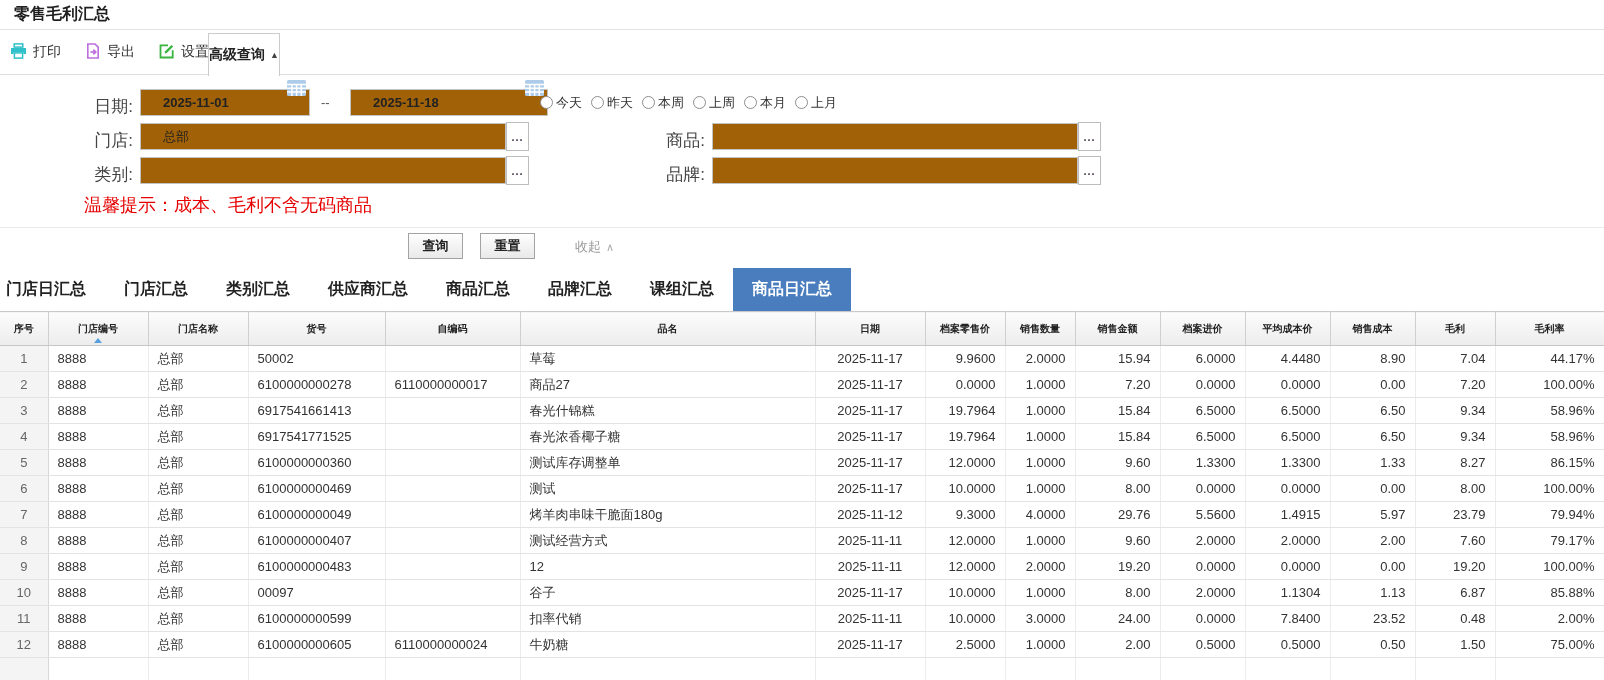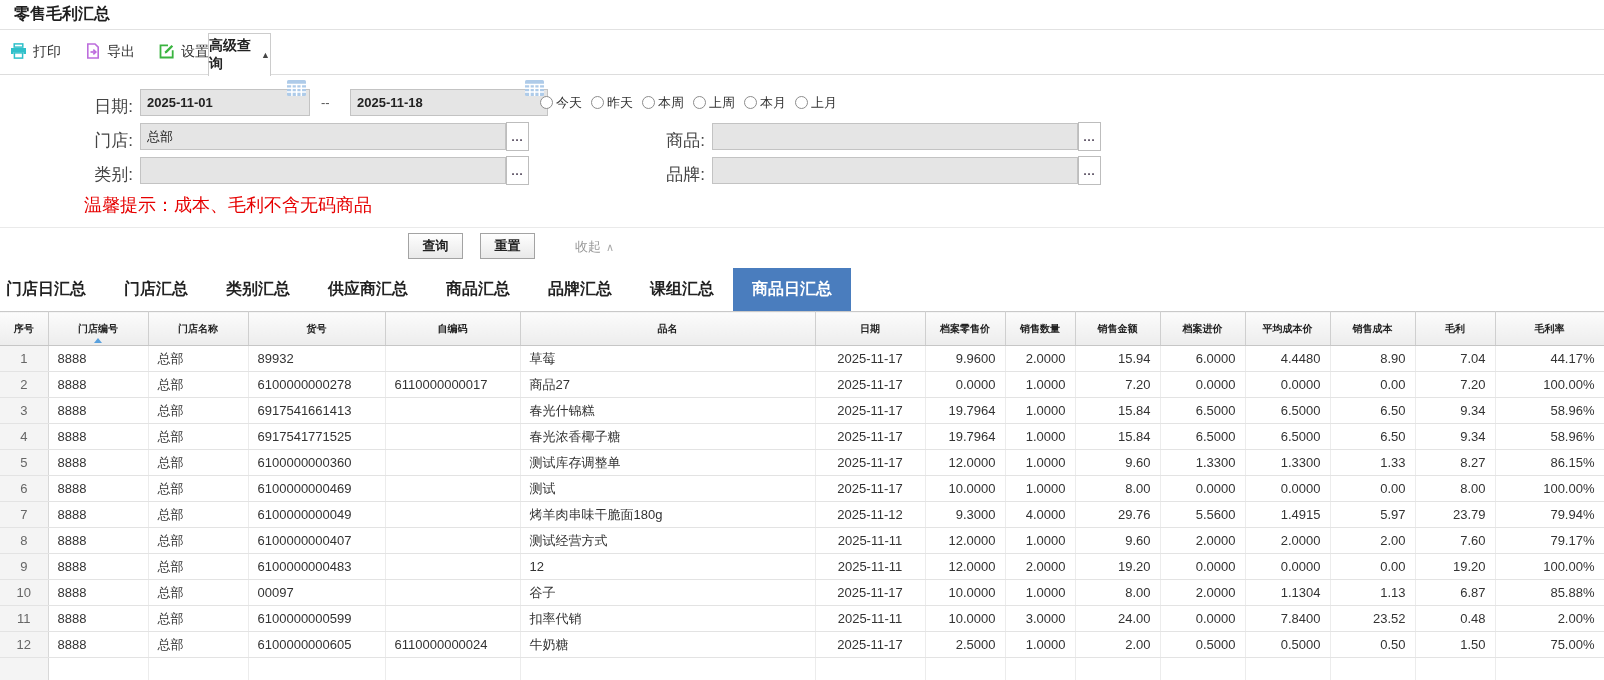--- a/index.html
+++ b/index.html
@@ -8,30 +8,30 @@
 
   
   .titlebar { height:30px; border-bottom:1px solid #e2e2e2; display:flex; align-items:center; padding-left:14px; }
   .page-title { font-size:16px; font-weight:bold; color:#1f1f1f; }
 
   
   .toolbar { height:45px; border-bottom:1px solid #ddd; position:relative; display:flex; }
   .tool-btn { display:flex; align-items:center; gap:6px; font-size:14px; color:#333; cursor:pointer; }
   .tool-btn + .tool-btn { margin-left:24px; }
   .tool-btn:first-child { margin-left:10px; }
-  .adv-btn { position:absolute; left:208px; top:3px; width:63px; height:43px; background:#fff;
+  .adv-btn { position:absolute; left:208px; top:3px; width:72px; height:43px; background:#fff;
     border:1px solid #ccc; border-bottom:none; display:flex; align-items:center; justify-content:center;
     gap:5px; font-size:14px; font-weight:bold; color:#222; z-index:3; cursor:pointer; }
   .adv-arrow { font-size:9px; color:#444; }
 
   
   .filter-panel { position:relative; height:187px; background:#fff; }
   .f-label { position:absolute; width:42px; text-align:right; font-size:17px; color:#444; }
-  .f-input { position:absolute; height:27px; border:1px solid #c3c3c3; background:#e5e5e5;
-    font-size:13px; color:#222; padding:0 6px; outline:none; font-family:inherit; }
+  .f-input { position:absolute; height:27px; border:1px solid #c3c3c3; background:#a16207;
+    font-size:13px; color:#222; padding:0 22px; outline:none; font-family:inherit; }
   .date-input { font-weight:bold; padding-right:26px; }
   .cal-icon { position:absolute; top:5px; cursor:pointer; }
   .sep { position:absolute; font-size:13px; color:#555; }
   .ellipsis-btn { position:absolute; width:23px; height:29px; border:1px solid #bdbdbd; background:#fff;
     font-size:11px; font-weight:bold; color:#40344a; letter-spacing:1px; text-align:center; line-height:26px; cursor:pointer; }
   .radio-group { position:absolute; left:540px; top:14px; height:27px; display:flex; align-items:center; }
   .radio { display:flex; align-items:center; margin-right:9px; cursor:pointer; }
   .radio-circle { width:13px; height:13px; border:1px solid #8d8d8d; border-radius:50%; background:#fff; margin-right:3px; }
   .radio-label { font-size:13px; color:#333; }
   .warning { position:absolute; left:84px; top:118px; font-size:18px; color:var(--warning_red,#e60000); }
@@ -226,21 +226,21 @@
         <th><span>销售成本</span></th>
         <th><span>毛利</span></th>
         <th><span>毛利率</span></th>
       </tr>
   </thead>
   <tbody>
       <tr>
         <td class="a-c rownum">1</td>
         <td class="a-l">8888</td>
         <td class="a-l">总部</td>
-        <td class="a-l">89932</td>
+        <td class="a-l">50002</td>
         <td class="a-l"></td>
         <td class="a-l">草莓</td>
         <td class="a-c">2025-11-17</td>
         <td class="a-r">9.9600</td>
         <td class="a-r">2.0000</td>
         <td class="a-r">15.94</td>
         <td class="a-r">6.0000</td>
         <td class="a-r">4.4480</td>
         <td class="a-r">8.90</td>
         <td class="a-r">7.04</td>

